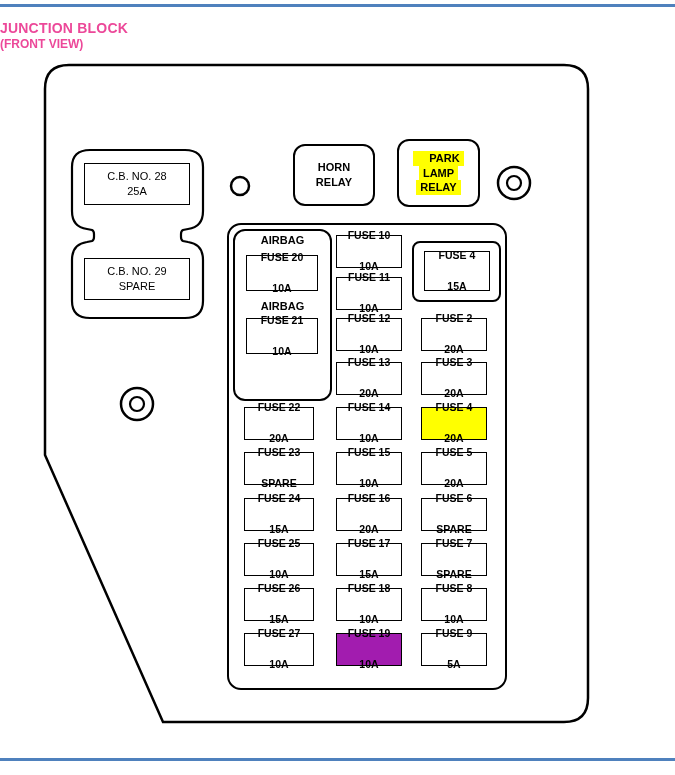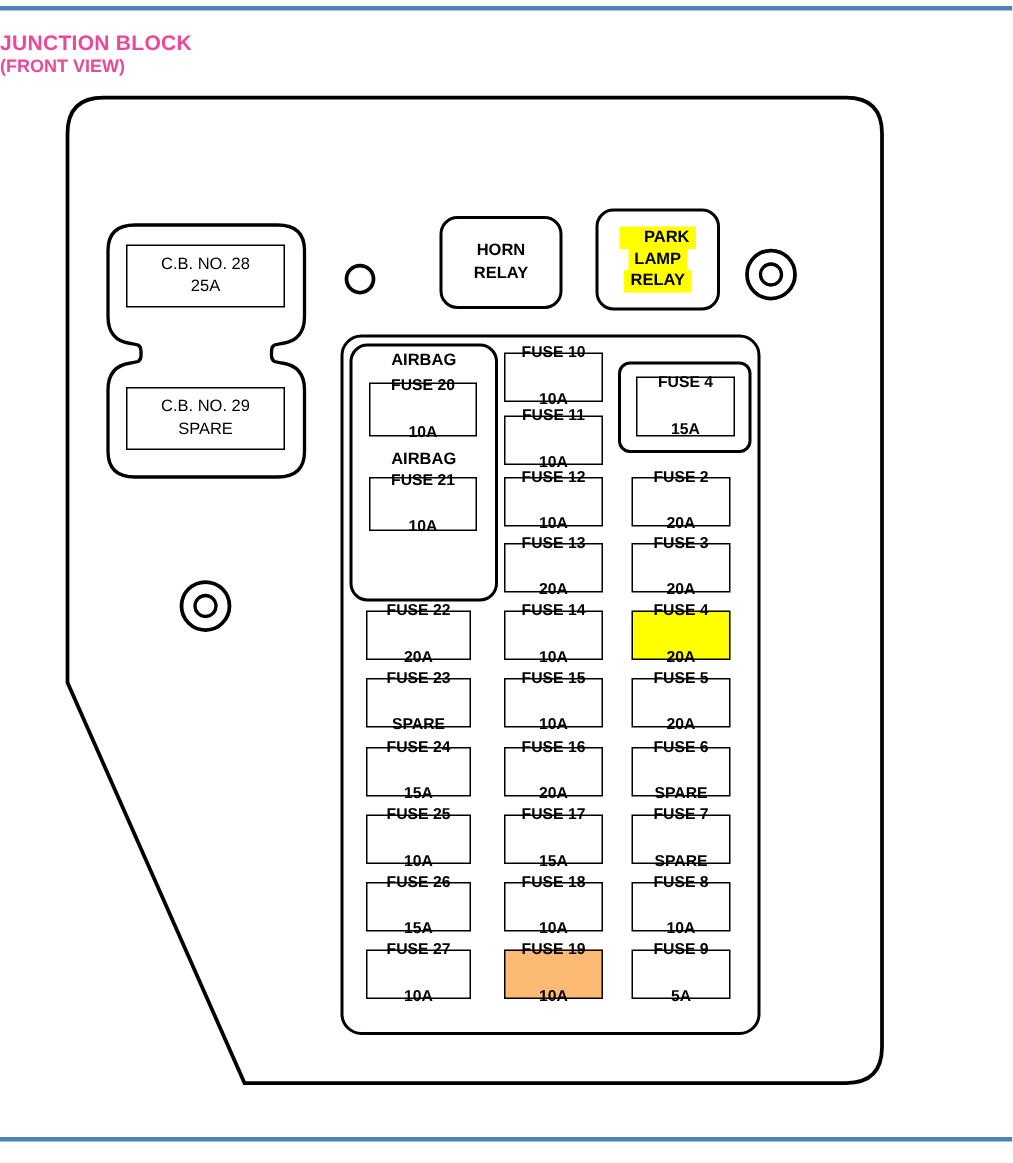--- a/index.html
+++ b/index.html
@@ -156,21 +156,21 @@
     <div>20A</div>
   </div>
   <div class="cell" style="left:336px;top:543px;width:66px;height:33px">
     <div>FUSE 17</div>
     <div>15A</div>
   </div>
   <div class="cell" style="left:336px;top:588px;width:66px;height:33px">
     <div>FUSE 18</div>
     <div>10A</div>
   </div>
-  <div class="cell hl" style="left: 336px; top: 633px; width: 66px; height: 33px; background: #fdba74;">
+  <div class="cell hl" style="left: 336px; top: 633px; width: 66px; height: 33px; background: #a21caf;">
     <div>FUSE 19</div>
     <div>10A</div>
   </div>
 
   <div class="cell" style="left:421px;top:318px;width:66px;height:33px">
     <div>FUSE 2</div>
     <div>20A</div>
   </div>
   <div class="cell" style="left:421px;top:362px;width:66px;height:33px">
     <div>FUSE 3</div>

